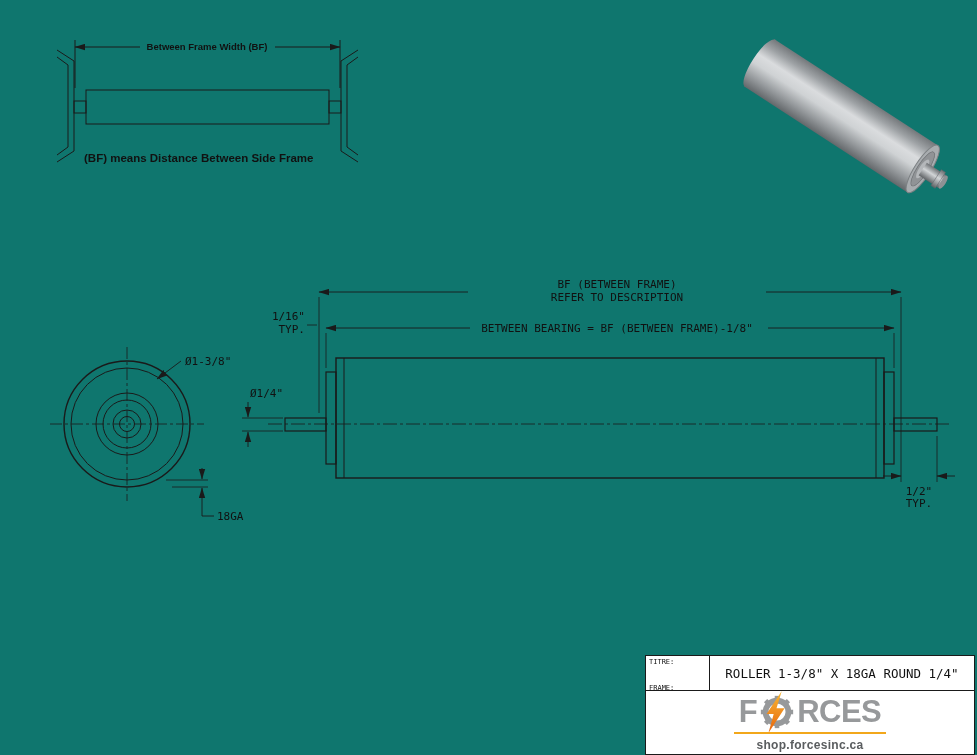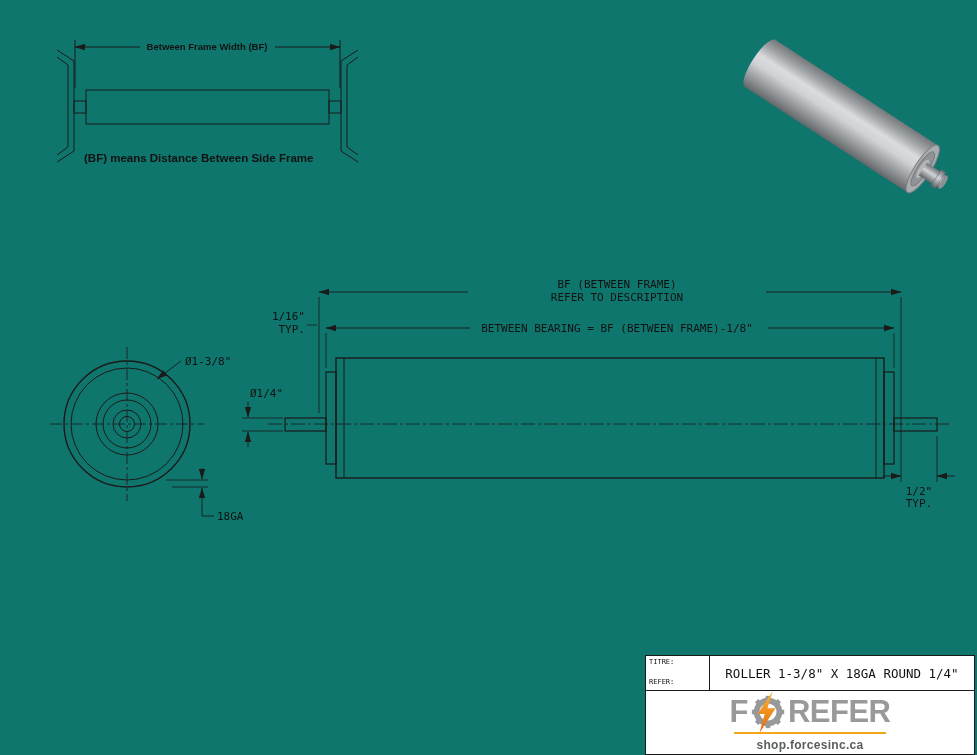--- a/index.html
+++ b/index.html
@@ -23,21 +23,21 @@
   }
 
   .title-block {
     position:absolute; left:645px; top:655px; width:330px; height:100px;
     border:1.6px solid #1a1a1a; box-sizing:border-box;
     display:flex; flex-direction:column; background:#fff;
   }
   .tb-row1 { height:35px; border-bottom:1.6px solid #1a1a1a; display:flex; box-sizing:border-box; }
   .tb-labels {
     width:64px; border-right:1.2px solid #1a1a1a; box-sizing:border-box;
-    padding:2px 3px; display:flex; flex-direction:column; gap:12px;
+    padding:2px 3px; display:flex; flex-direction:column; gap:18px;
     font-family:"DejaVu Sans Mono", monospace; font-size:7px; color:#111;
   }
   .tb-title {
     flex:1; display:flex; align-items:center; justify-content:center;
     font-family:"DejaVu Sans Mono", monospace; font-size:12.5px; color:#111;
     white-space:nowrap;
   }
   .tb-row2 { flex:1; display:flex; align-items:center; justify-content:center; }
   .logo { display:flex; flex-direction:column; align-items:center; }
   .logo-row { display:flex; align-items:center; height:36px; }
@@ -170,21 +170,21 @@
     <text class="dim" x="305" y="333" text-anchor="end">TYP.</text>
     <text class="dim" x="250" y="397">Ø1/4"</text>
     <text class="dim" x="919" y="495" text-anchor="middle">1/2"</text>
     <text class="dim" x="919" y="507" text-anchor="middle">TYP.</text>
   </svg>
 
   <div class="title-block">
     <div class="tb-row1">
       <div class="tb-labels">
         <span>TITRE:</span>
-        <span>REFER:</span>
+        <span>FRAME:</span>
       </div>
       <div class="tb-title">ROLLER 1-3/8" X 18GA ROUND 1/4"</div>
     </div>
     <div class="tb-row2">
       <div class="logo">
         <div class="logo-row">
           <span class="logo-f">F</span>
           <svg class="gear-svg" width="38" height="44" viewBox="0 0 40 46">
             <defs>
               <linearGradient id="boltGrad" x1="0" y1="0" x2="0" y2="1">
@@ -198,21 +198,21 @@
               <rect x="17.6" y="6" width="4.8" height="5" transform="rotate(90 20 23)"></rect>
               <rect x="17.6" y="6" width="4.8" height="5" transform="rotate(135 20 23)"></rect>
               <rect x="17.6" y="6" width="4.8" height="5" transform="rotate(180 20 23)"></rect>
               <rect x="17.6" y="6" width="4.8" height="5" transform="rotate(225 20 23)"></rect>
               <rect x="17.6" y="6" width="4.8" height="5" transform="rotate(270 20 23)"></rect>
               <rect x="17.6" y="6" width="4.8" height="5" transform="rotate(315 20 23)"></rect>
             </g>
             <circle cx="20" cy="23" r="12" fill="none" stroke="#97999b" stroke-width="6"></circle>
             <polygon points="25,1 9,25 16.5,25 11,45 28,19 19.5,19" fill="url(#boltGrad)"></polygon>
           </svg>
-          <span class="logo-rces">REFER</span>
+          <span class="logo-rces">RCES</span>
         </div>
         <div class="logo-underline"></div>
         <div class="logo-site">shop.forcesinc.ca</div>
       </div>
     </div>
   </div>
 
 </div>
 
 </body></html>

